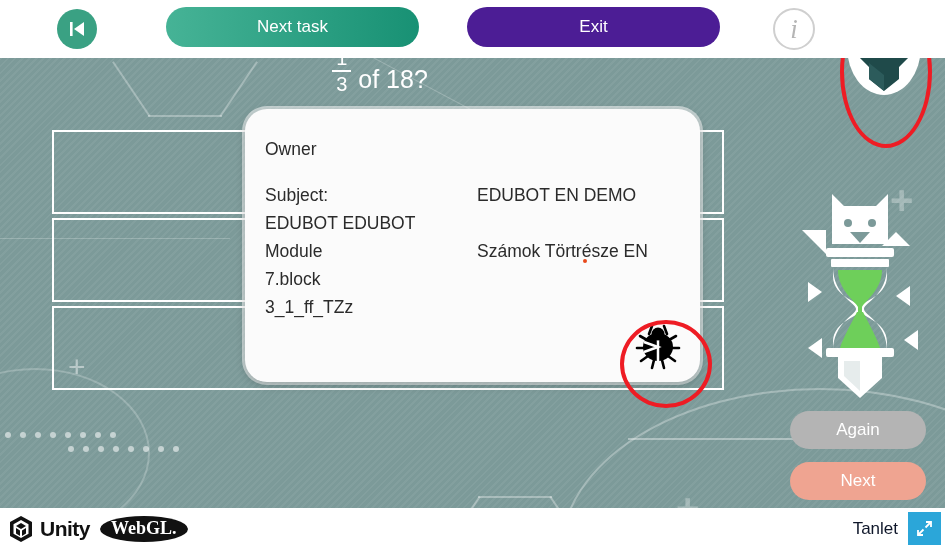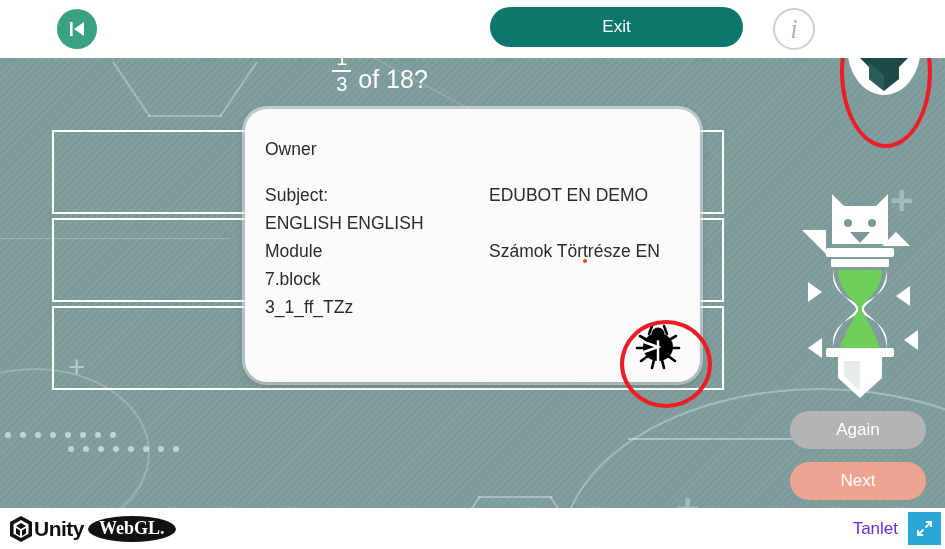--- a/index.html
+++ b/index.html
@@ -108,21 +108,20 @@
     border-radius: 22px;
     box-shadow: 0 3px 10px rgba(0,0,0,0.22), 0 0 0 3px rgba(255,255,255,0.55);
     padding: 26px 0 0 0;
   }
   .dialog-row {
     display: flex;
     font-size: 17.5px;
     color: #2b2b2b;
     line-height: 28px;
     padding: 0 20px;
-    gap: 12px;
   }
   .dialog-row .k { width: 212px; flex: none; }
   .dialog-row .v { flex: 1; }
   .dialog-gap { height: 18px; }
   .red-dot {
     position: absolute; left: 583px; top: 201px;
     width: 4px; height: 4px; border-radius: 50%;
     background: #e8491b;
   }
 
@@ -149,21 +148,21 @@
   .pill {
     position: absolute; top: 7px; height: 40px;
     border-radius: 20px;
     display: flex; align-items: center; justify-content: center;
     color: #ffffff; font-size: 17px;
     cursor: pointer;
     border: none;
     font-family: "Liberation Sans", sans-serif;
   }
   .pill-next { left: 166px; width: 253px; background: linear-gradient(90deg, #46b396 0%, #189174 100%); }
-  .pill-exit { left: 490px; width: 253px; background: #0f766e; }
+  .pill-exit { left: 467px; width: 253px; background: #4c1d95; }
   .info-btn {
     position: absolute; left: 773px; top: 8px;
     width: 42px; height: 42px; border-radius: 50%;
     border: 2px solid #cfcfcf;
     display: flex; align-items: center; justify-content: center;
     color: #b5b5b5; font-size: 27px; font-family: "Liberation Serif", serif; font-style: italic;
     cursor: pointer;
   }
 
   
@@ -191,33 +190,33 @@
 
   
   .hourglass-wrap { position: absolute; left: 800px; top: 132px; width: 120px; height: 210px; }
 
   
   .bottombar {
     position: absolute; left: 0; top: 508px; width: 945px; height: 41px;
     background: #ffffff;
     display: flex; align-items: center;
   }
-  .unity-logo { margin-left: 8px; display: flex; align-items: center; }
+  .unity-logo { margin-left: 8px; display: flex; align-items: center; gap: 6px; }
   .unity-word { font-size: 21px; font-weight: bold; color: #111; letter-spacing: -0.5px; }
   .webgl-badge {
     margin-left: 4px;
     background: #111; color: #fff;
     border-radius: 50% / 50%;
     padding: 2px 11px 3px 11px;
     font-size: 18px; font-weight: bold;
     font-family: "Liberation Serif", serif;
   }
   .tanlet {
     margin-left: auto; margin-right: 10px;
-    font-size: 17px; color: #6d28d9;
+    font-size: 17px; color: #0f172a;
   }
   .fs-btn {
     width: 33px; height: 33px; background: #2ba6d9;
     margin-right: 4px;
     display: flex; align-items: center; justify-content: center;
     cursor: pointer;
   }
 </style>
 </head>
 <body>
@@ -318,21 +317,21 @@
     <div class="dialog">
       <div class="dialog-row">
         <span class="k">Owner</span>
       </div>
       <div class="dialog-gap"></div>
       <div class="dialog-row">
         <span class="k">Subject:</span>
         <span class="v">EDUBOT EN DEMO</span>
       </div>
       <div class="dialog-row">
-        <span class="v">ENGLISH ENGLISH</span>
+        <span class="v">EDUBOT EDUBOT</span>
       </div>
       <div class="dialog-row">
         <span class="k">Module</span>
         <span class="v">Számok Törtrésze EN</span>
       </div>
       <div class="dialog-row">
         <span class="v">7.block</span>
       </div>
       <div class="dialog-row">
         <span class="v">3_1_ff_TZz</span>
@@ -364,20 +363,21 @@
     <div class="ann-ellipse" style="left:620px; top:262px; width:92px; height:88px;"></div>
   </div>
 
   <div class="topbar">
     <div class="back-btn">
       <svg width="22" height="22" viewBox="0 0 22 22">
         <rect x="4" y="4" width="2.6" height="14" fill="#fff"></rect>
         <path d="M18 4 L18 18 L8 11 Z" fill="#fff"></path>
       </svg>
     </div>
+    <button class="pill pill-next">Next task</button>
     <button class="pill pill-exit">Exit</button>
     <div class="info-btn">
       <span>i</span>
     </div>
   </div>
 
   <div class="mascot">
     <svg width="58" height="90" viewBox="0 0 58 90">
       <path d="M4 10 L4 0 L16 12 L42 12 L54 0 L54 10 L54 56 L44 66 L44 78 L29 90 L14 78 L14 66 L4 56 Z" fill="#1f4a4a"></path>
       <circle cx="20" cy="28" r="3.6" fill="#ffffff"></circle>

